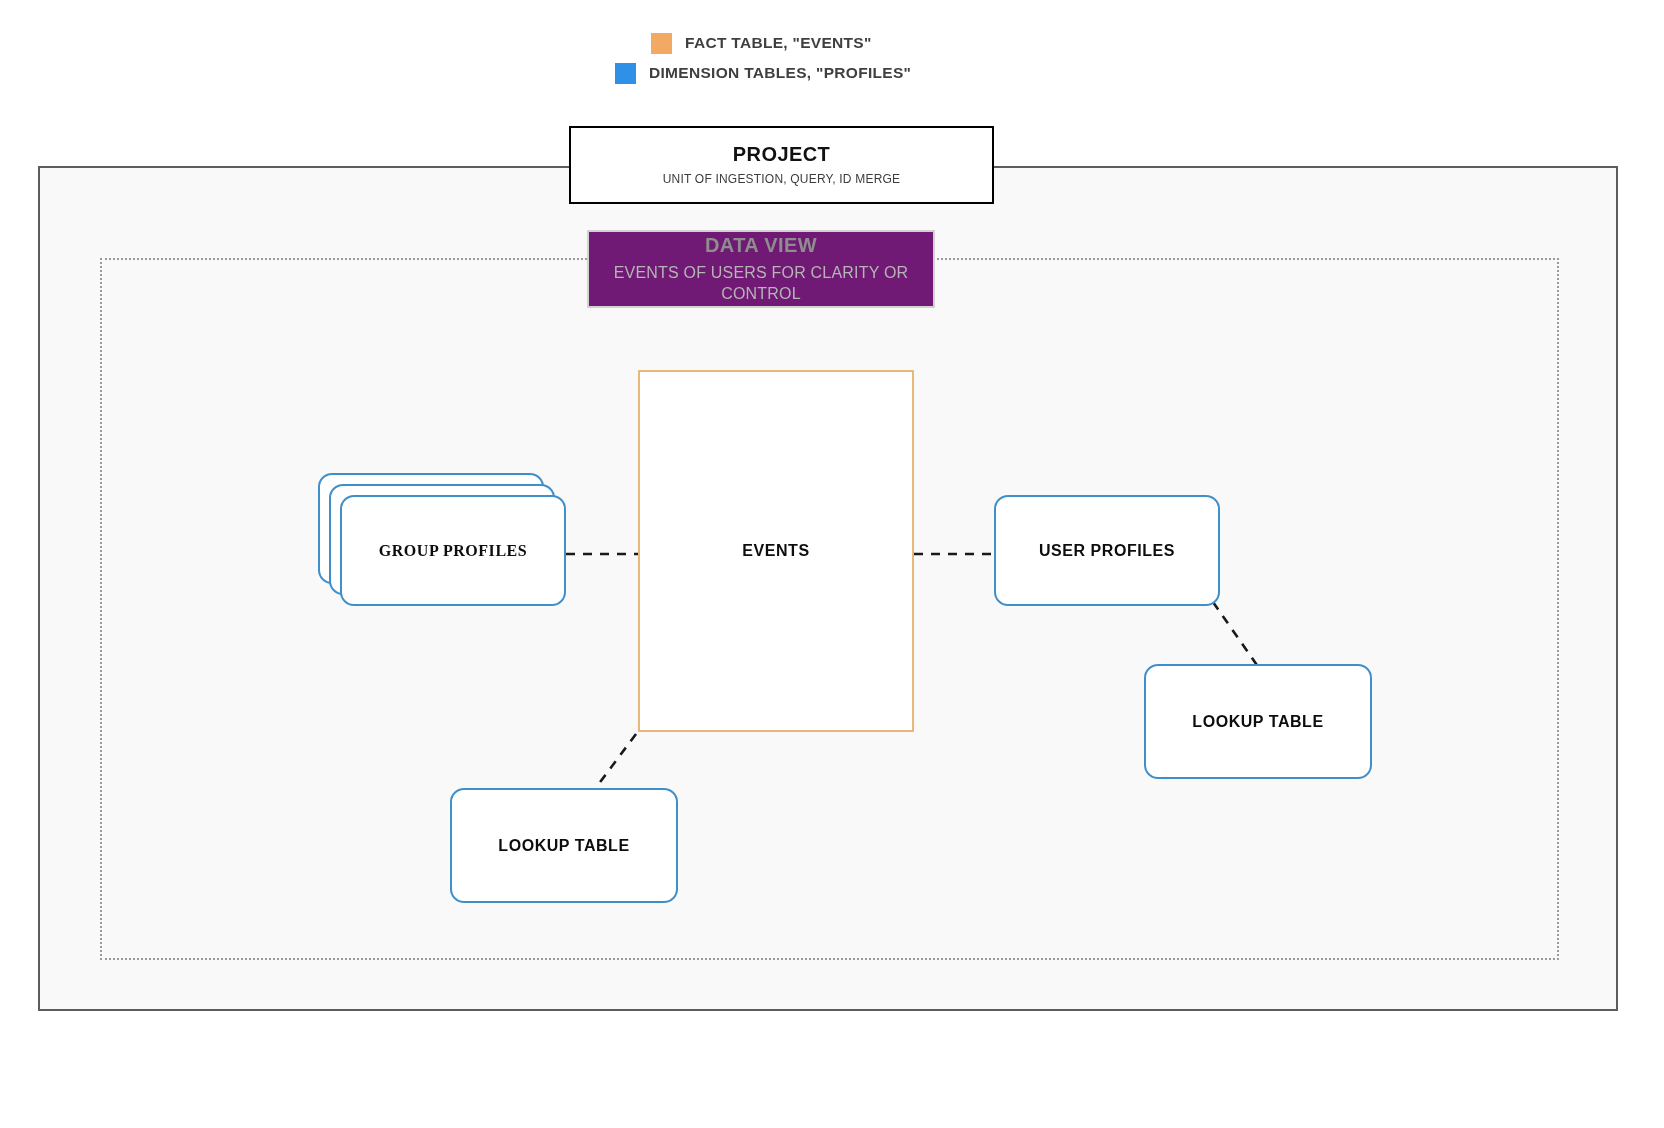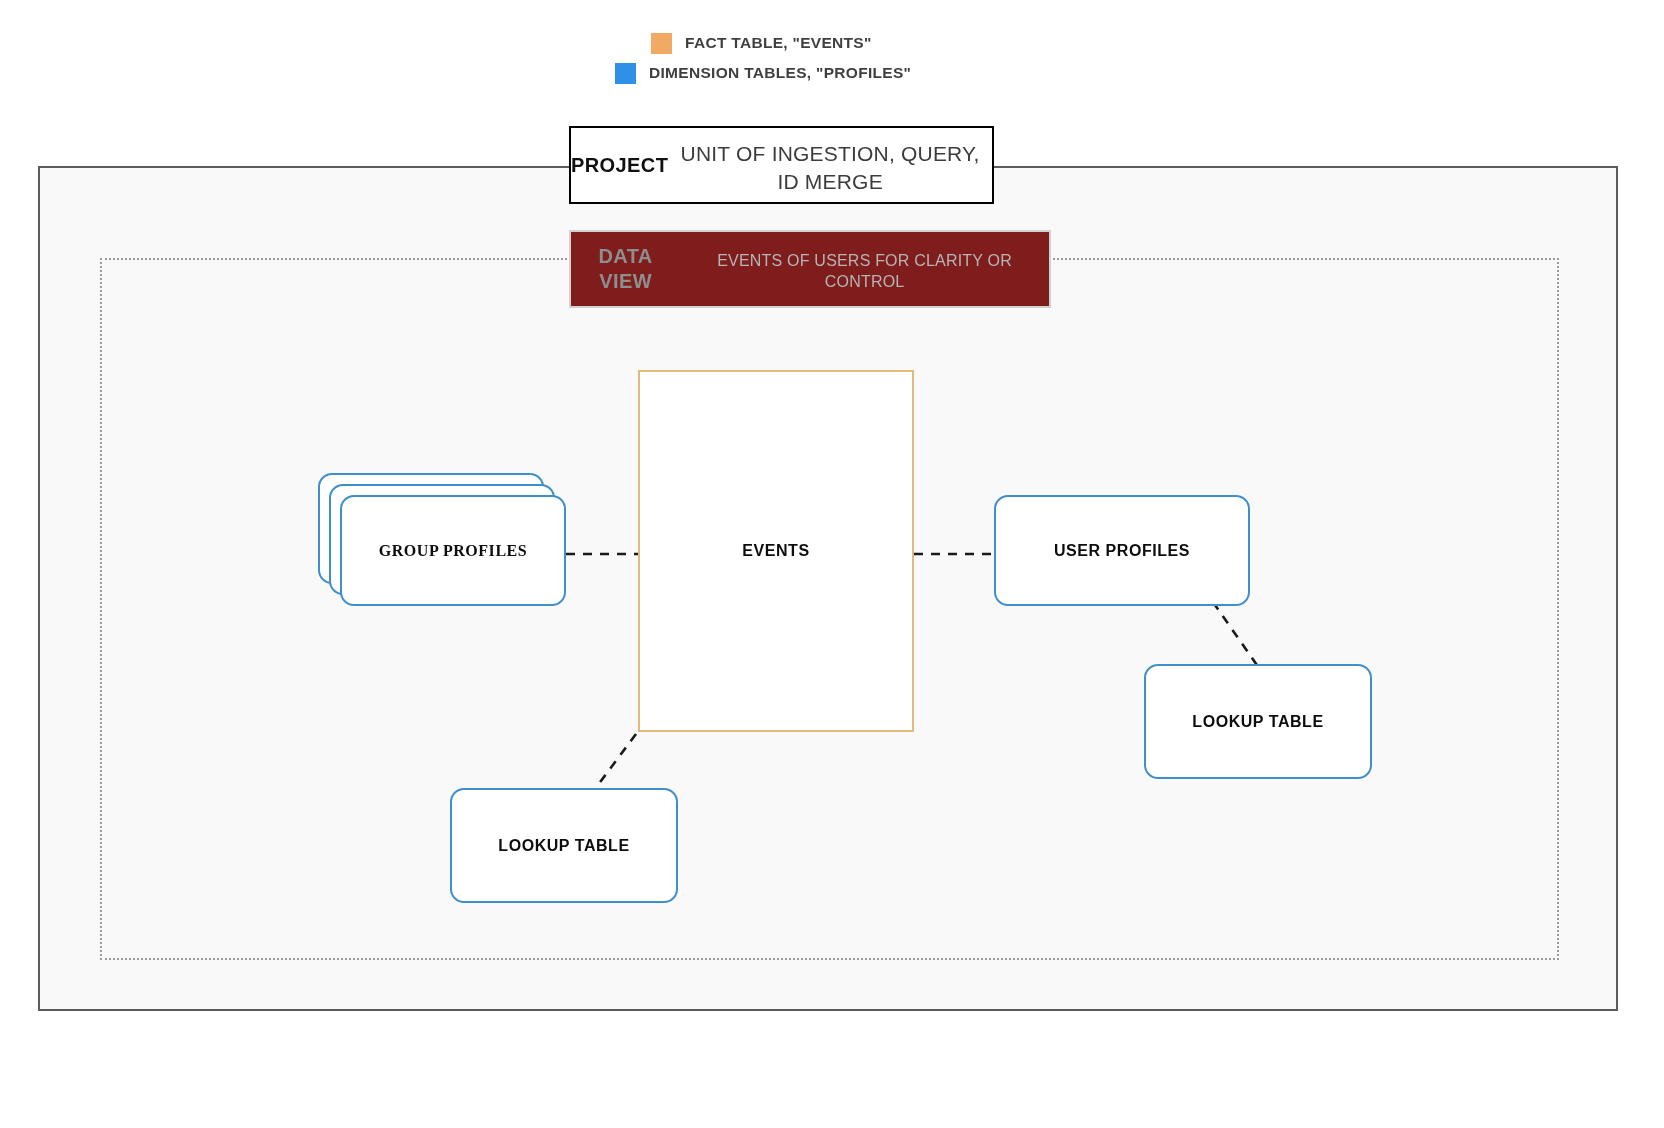--- a/index.html
+++ b/index.html
@@ -72,54 +72,54 @@
     box-sizing: border-box;
   }
 
   
   .header-card {
     position: absolute;
     box-sizing: border-box;
     background: #ffffff;
     text-align: center;
     display: flex;
-    flex-direction: row;
+    flex-direction: column;
     align-items: center;
     justify-content: center;
   }
   .project-card {
     left: 569px;
     top: 126px;
     width: 425px;
     height: 78px;
     border: 2px solid #000000;
     z-index: 6;
   }
   .project-title {
     font-size: 20px;
     font-weight: bold;
     color: #111111;
     letter-spacing: 0.4px;
     line-height: 1.25;
   }
   .project-sub {
-    font-size: 21px;
+    font-size: 12px;
     font-weight: normal;
     color: #3c3c3c;
     letter-spacing: 0.2px;
     line-height: 1.3;
     margin-top: 5px;
   }
   .dataview-card {
-    left: 569px;
+    left: 587px;
     top: 230px;
-    width: 482px;
+    width: 348px;
     height: 78px;
     border: 2px solid #d2d2d2;
-    background: #7f1d1d;
+    background: #701a75;
     z-index: 5;
   }
   .dataview-title {
     font-size: 20px;
     font-weight: bold;
     color: #8e8e8e;
     letter-spacing: 0.4px;
     line-height: 1.25;
   }
   .dataview-sub {
@@ -184,21 +184,21 @@
   .stack-card.c1 { left: 0px;  top: 0px;  z-index: 1; }
   .stack-card.c2 { left: 11px; top: 11px; z-index: 2; }
   .stack-card.c3 {
     left: 22px; top: 22px; z-index: 3;
     display: flex; align-items: center; justify-content: center; font-family: Liberation Serif, serif;
   }
 
   .user-profiles-node {
     left: 994px;
     top: 495px;
-    width: 256px;
+    width: 226px;
     height: 111px;
   }
   .lookup-right-node {
     left: 1144px;
     top: 664px;
     width: 228px;
     height: 115px;
   }
   .lookup-left-node {
     left: 450px;

